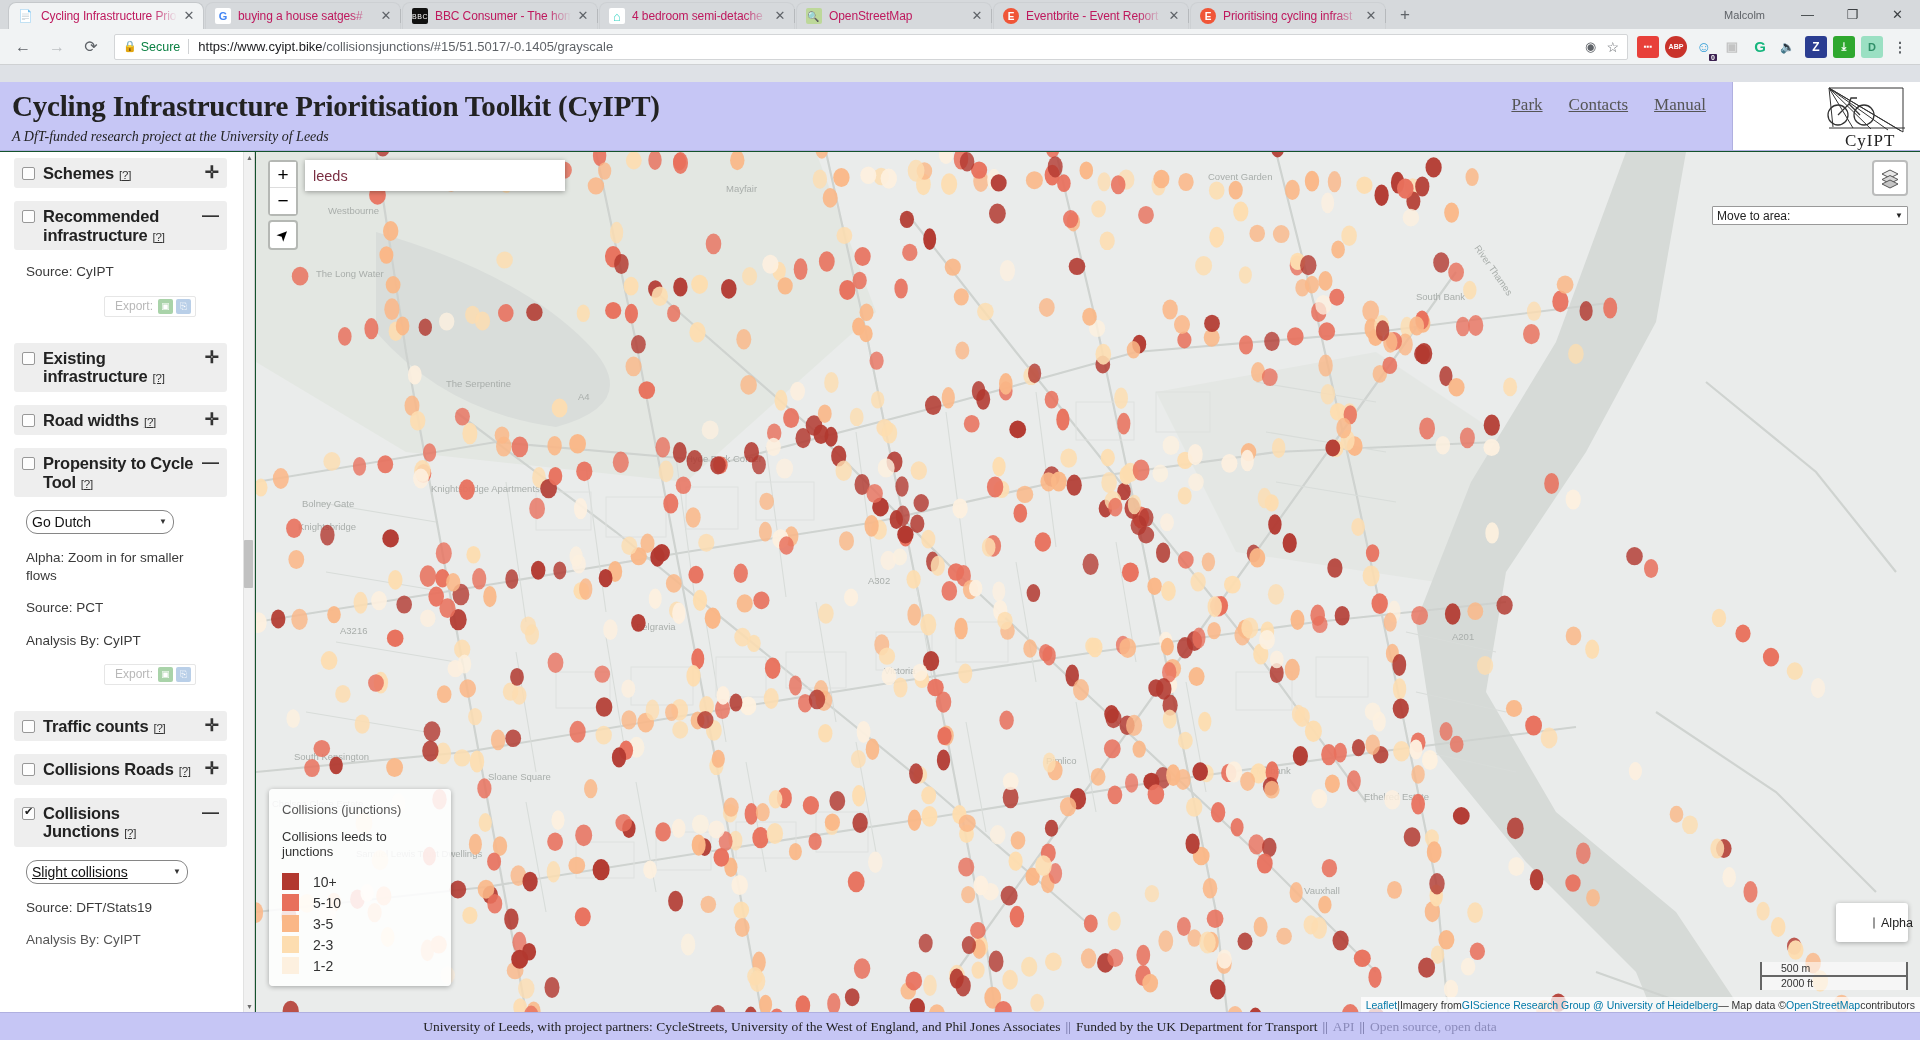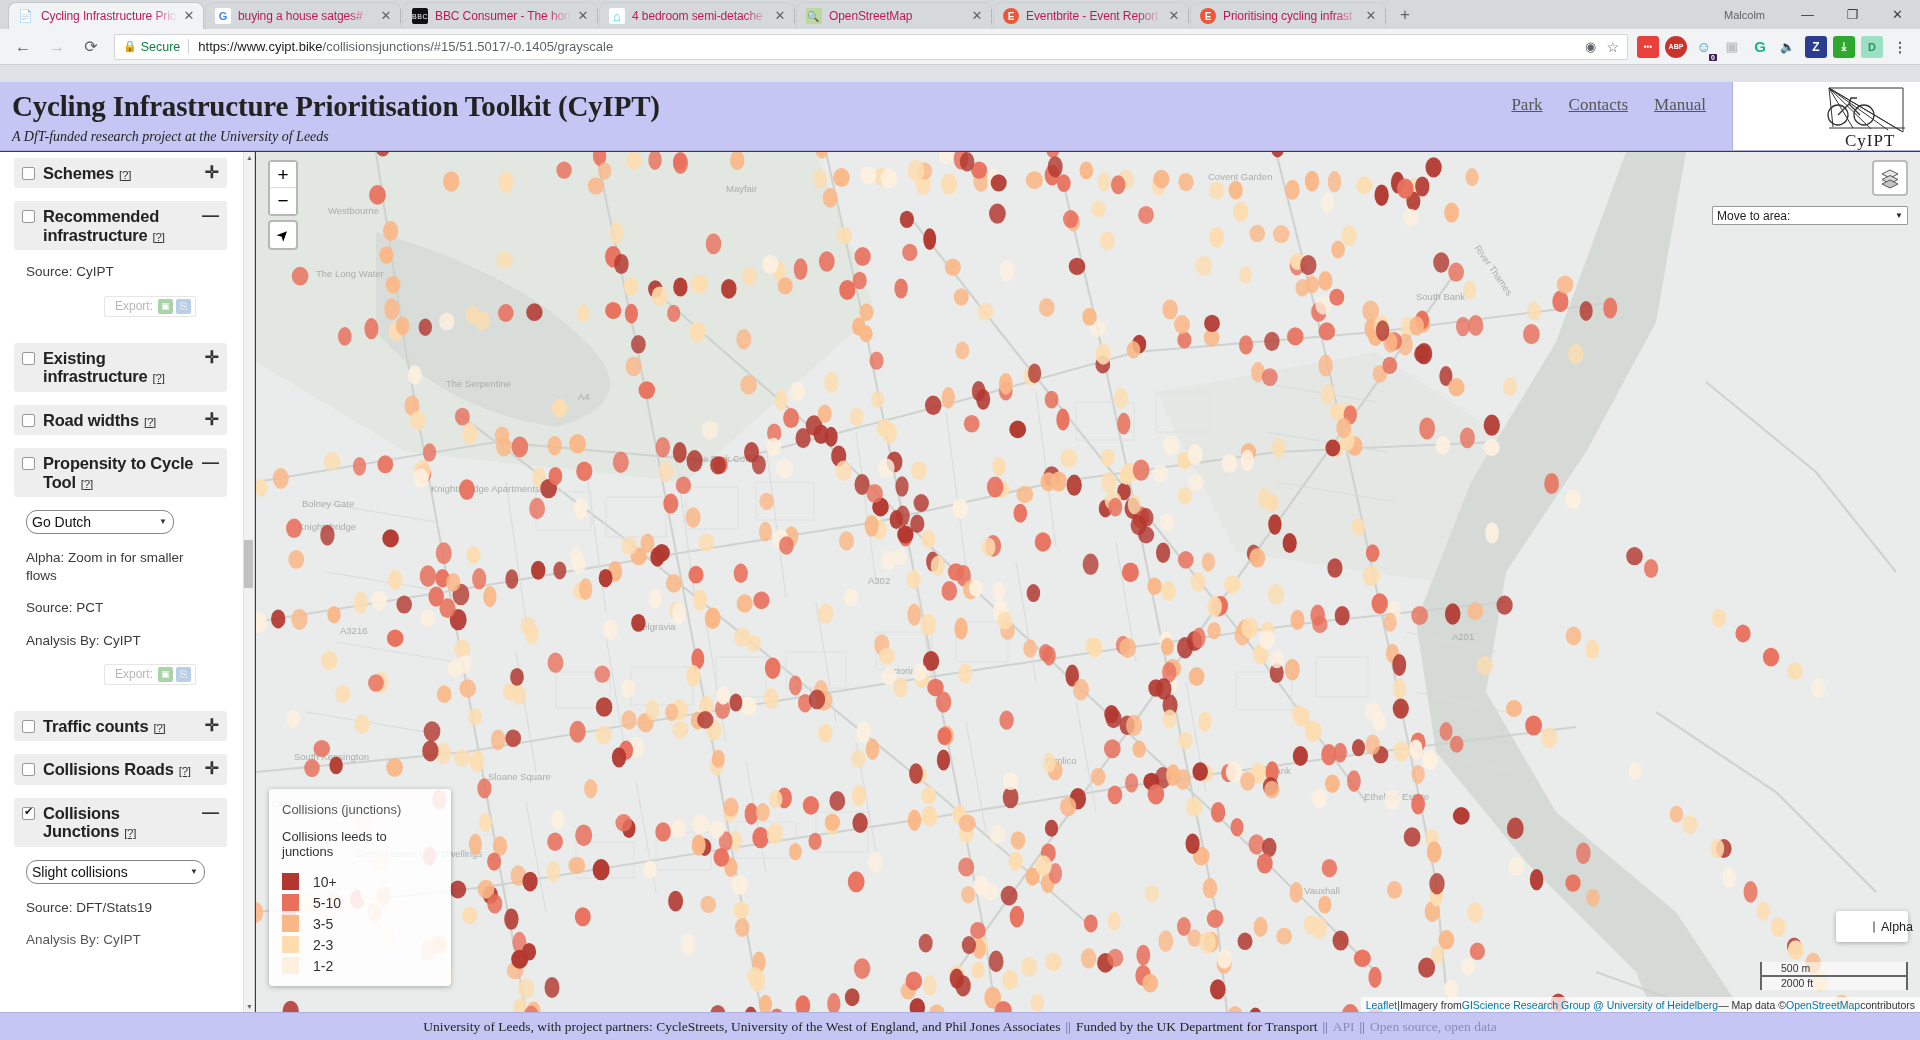--- a/index.html
+++ b/index.html
@@ -159,21 +159,21 @@
     line-height: 18px; font-weight: 600;
   }
 
   .sb-body { padding: 0 0 13px 12px; }
   .sb-note { font-size: 13.5px; color: #3a3a3a; margin-bottom: 14px; line-height: 1.35; max-width: 175px; }
   .sb-select {
     width: 148px; height: 24px; border: 1px solid #868686; background: #fff;
     font-size: 14px; color: #111; padding: 0 5px; margin-bottom: 15px;
     display: flex; align-items: center; position: relative; border-radius: 11px;
   }
-  .sb-select.wide { width: 179px; }
+  .sb-select.wide { width: 162px; text-decoration: underline; }
   .sb-select .caret { position: absolute; right: 6px; font-size: 8px; color: #333; }
   .export-box {
     width: 92px; margin-left: 78px; border: 1px solid #e6e6e6; border-radius: 2px;
     height: 21px; display: flex; align-items: center; justify-content: flex-end;
     padding-right: 4px; gap: 3px; margin-bottom: 13px;
   }
   .export-box .lbl { font-size: 12px; color: #b8b8b8; margin-right: 2px; }
   .xls, .doc {
     width: 15px; height: 15px; border-radius: 2px; display: flex;
     align-items: center; justify-content: center; font-size: 9px; color: #fff;
@@ -222,21 +222,21 @@
     background: rgba(255,255,255,0.86); box-shadow: 0 1px 5px rgba(0,0,0,0.3);
     border-radius: 4px; padding: 13px 13px 8px 13px;
   }
   .legend .lt { font-size: 13px; color: #555; margin-bottom: 12px; }
   .legend .ls { font-size: 13px; color: #333; margin-bottom: 14px; }
   .legend .row { display: flex; align-items: center; margin-bottom: 4px; }
   .legend .sw { width: 17px; height: 17px; margin-right: 14px; flex: 0 0 17px; }
   .legend .rl { font-size: 14px; color: #333; }
 
   .alphabox {
-    position: absolute; right: 12px; bottom: 70px; width: 72px; height: 31px;
+    position: absolute; right: 12px; bottom: 70px; width: 72px; height: 39px;
     background: #fff; box-shadow: 0 1px 5px rgba(0,0,0,0.3); border-radius: 3px;
     display: flex; align-items: center; justify-content: center; gap: 6px; padding-left: 42px;
   }
   .alphabox .cb { width: 12px; height: 12px; border: 1px solid #9a9a9a;
                   background: #fdfdfd; border-radius: 2px; }
   .alphabox .lb { font-size: 12.5px; color: #222; }
 
   .scalebar { position: absolute; right: 12px; bottom: 22px; width: 148px; }
   .scalebar div {
     font-size: 10.5px; color: #333; padding: 0 19px; line-height: 13px;
@@ -1467,20 +1467,23 @@
         <div class="leaflet-ctrl layersbox">
           <svg width="22" height="22" viewBox="0 0 22 22">
             <g fill="#e9e9e9" stroke="#555" stroke-width="1" stroke-linejoin="round">
               <path d="M11 3 L19 7 L11 11 L3 7 Z"></path>
               <path d="M11 8.5 L19 12.5 L11 16.5 L3 12.5 Z" fill="#d7d7d7"></path>
               <path d="M11 13 L19 17 L11 21 L3 17 Z" fill="#c4c4c4"></path>
             </g>
           </svg>
         </div>
 
+        <div class="searchbox">
+          <span>leeds</span>
+        </div>
 
         <div class="movearea">
           <span>Move to area:</span>
           <span class="caret">▼</span>
         </div>
 
         <div class="legend">
           <div class="lt">Collisions (junctions)</div>
           <div class="ls">Collisions leeds to junctions</div>
           <div class="row">

